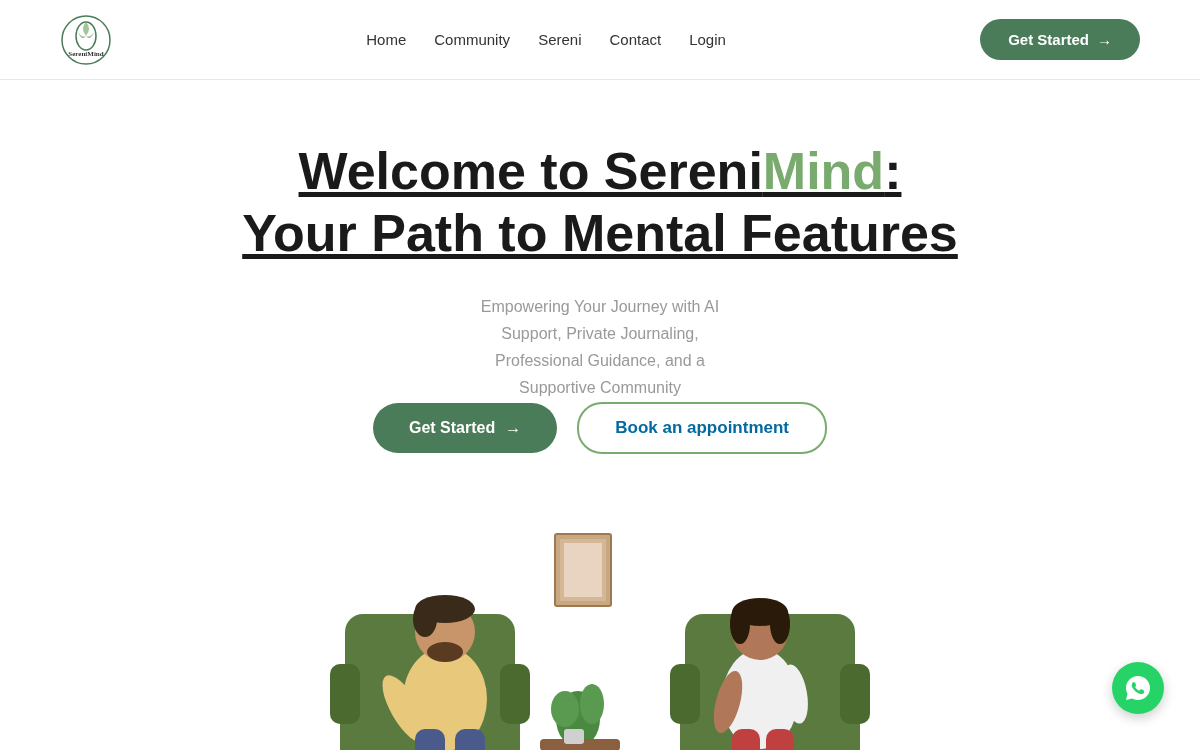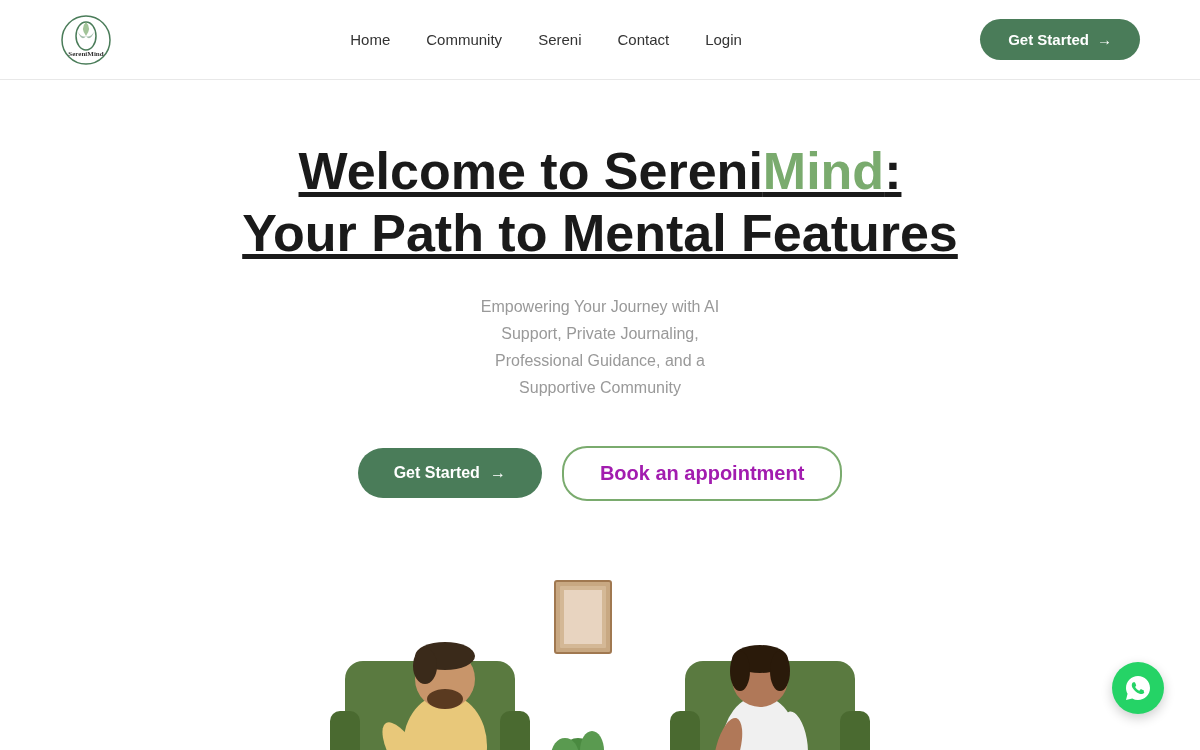--- a/index.html
+++ b/index.html
@@ -28,21 +28,21 @@
       gap: 8px;
     }
 
     .logo-icon {
       width: 52px;
       height: 52px;
     }
 
     .nav-links {
       display: flex;
-      gap: 36px;
+      gap: 28px;
       list-style: none;
     }
 
     .nav-links a {
       text-decoration: none;
       color: #333;
       font-size: 15px;
       font-weight: 500;
     }
 
@@ -72,21 +72,20 @@
       color: #1a1a1a;
       line-height: 1.2;
       margin-bottom: 28px;
       text-decoration: underline;
     }
 
     .hero-subtitle {
       color: #999;
       font-size: 16px;
       line-height: 1.7;
-      margin-bottom: 44px;
     }
 
     .hero-buttons {
       display: flex;
       gap: 20px;
       justify-content: center;
       align-items: center;
     }
 
     .btn-get-started {
@@ -98,25 +97,25 @@
       font-size: 16px;
       font-weight: 700;
       cursor: pointer;
       display: flex;
       align-items: center;
       gap: 10px;
     }
 
     .btn-book {
       background: white;
-      color: #a21caf;
+      color: #0369a1;
       border: 2px solid #7aab6e;
       border-radius: 25px;
       padding: 14px 36px;
-      font-size: 20px;
+      font-size: 17px;
       font-weight: 700;
       cursor: pointer;
     }
 
     
     .illustration {
       display: flex;
       justify-content: center;
       align-items: flex-end;
       margin-top: 20px;

